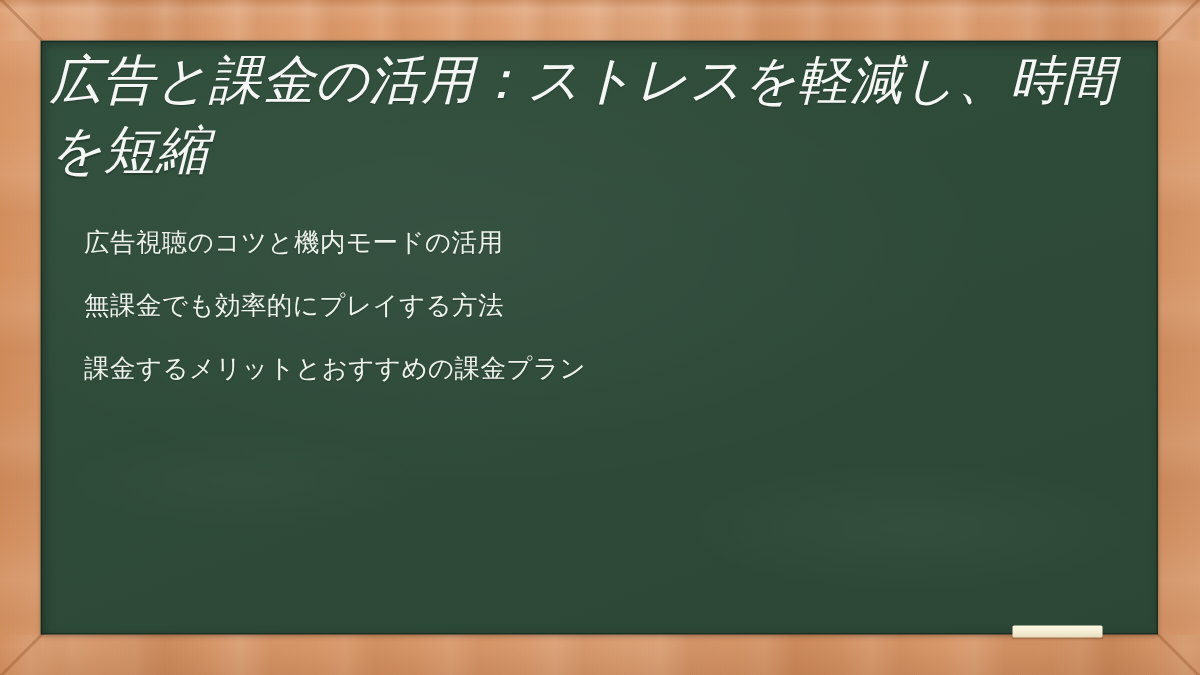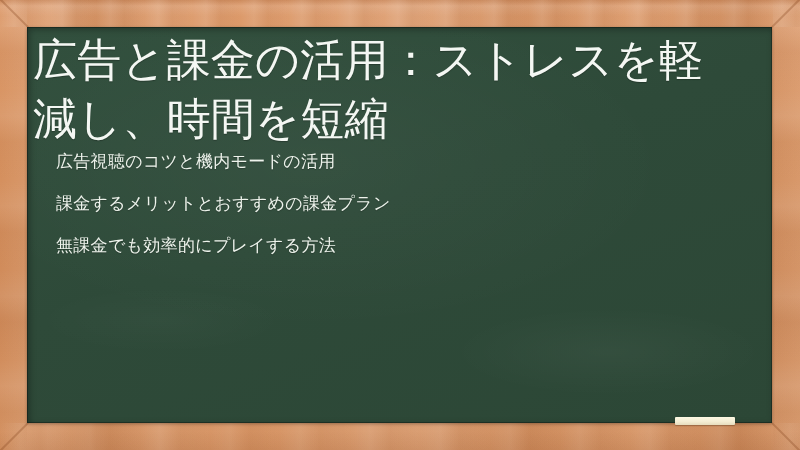--- a/index.html
+++ b/index.html
@@ -116,25 +116,26 @@
   }
 
   
   .board-title {
     position: absolute;
     left: 6px;
     top: 4px;
     width: 712px;
     margin: 0;
     color: #f4f7f3;
-    font-size: 44px;
+    font-size: 35px;
     font-weight: 400;
     line-height: 1.34;
     letter-spacing: 0.2px;
     text-shadow: 0 1px 1px rgba(0,0,0,0.25);
+    font-style: italic;
   }
 
   .bullet-list {
     position: absolute;
     left: 29px;
     top: 126px;
     right: 20px;
     margin: 0;
     padding: 0;
     list-style: none;
@@ -179,20 +180,20 @@
     <div class="mitre br"></div>
   </div>
 
   <div class="board">
     <div class="board-smudge"></div>
 
     <h1 class="board-title">広告と課金の活用：ストレスを軽減し、時間を短縮</h1>
 
     <ul class="bullet-list">
       <li class="bullet-item">広告視聴のコツと機内モードの活用</li>
+      <li class="bullet-item">無課金でも効率的にプレイする方法</li>
       <li class="bullet-item">課金するメリットとおすすめの課金プラン</li>
-      <li class="bullet-item">無課金でも効率的にプレイする方法</li>
     </ul>
   </div>
 
   <div class="chalk"></div>
 
 </div>
 
 </body></html>

